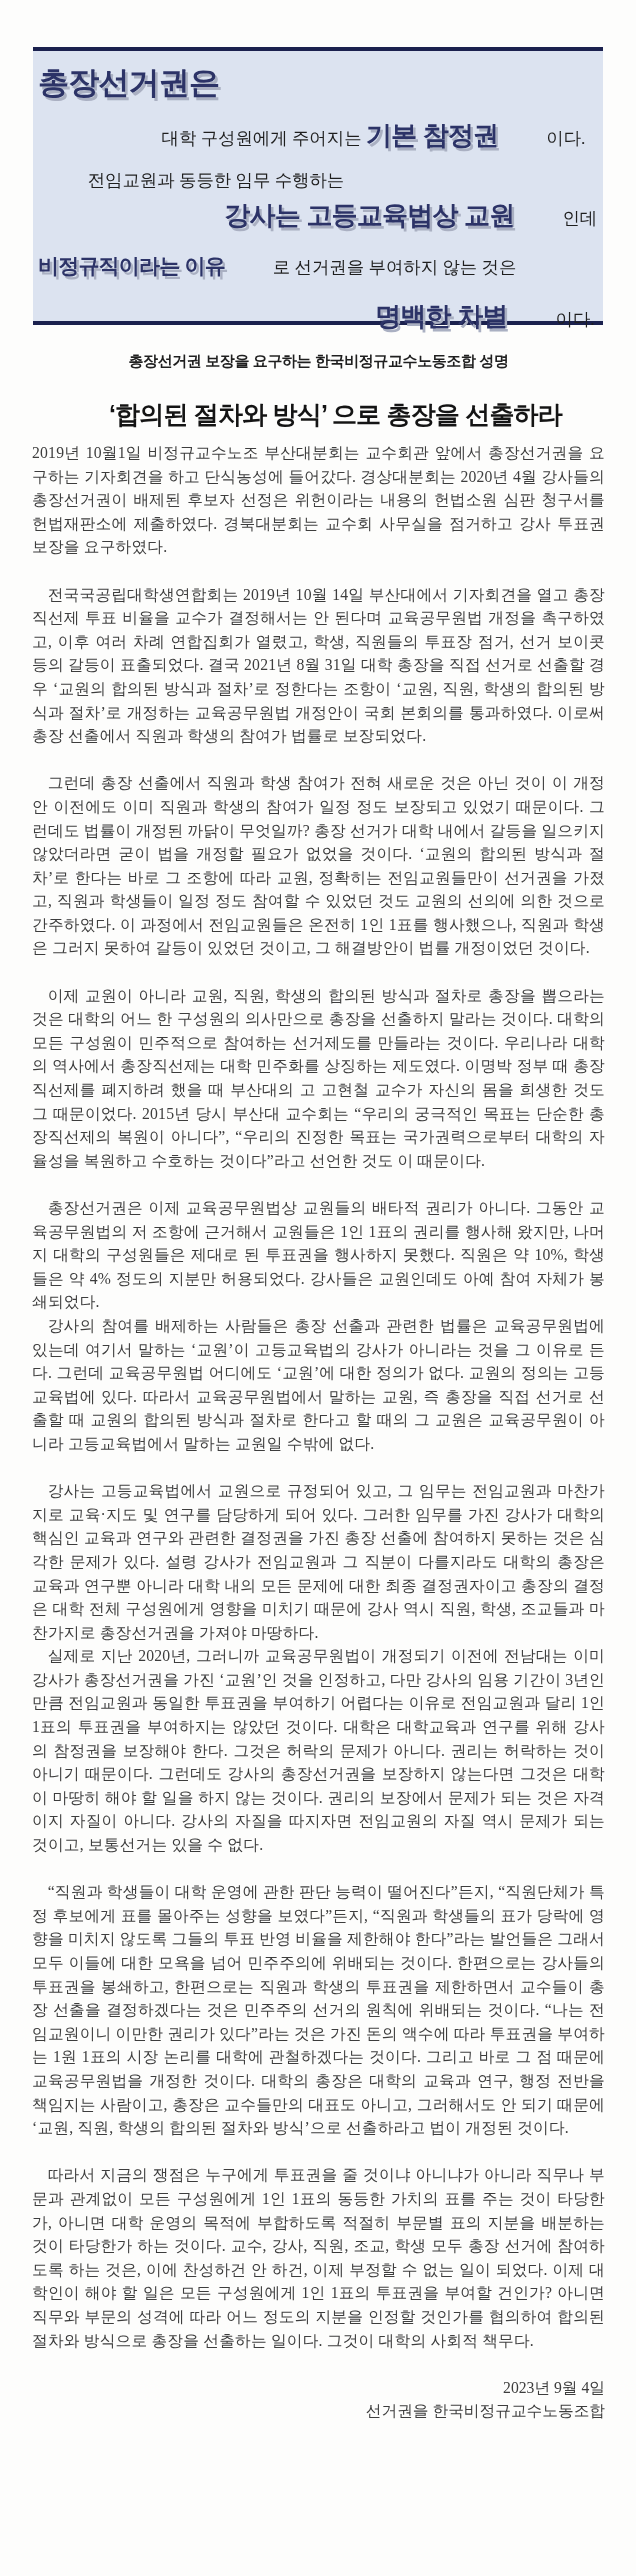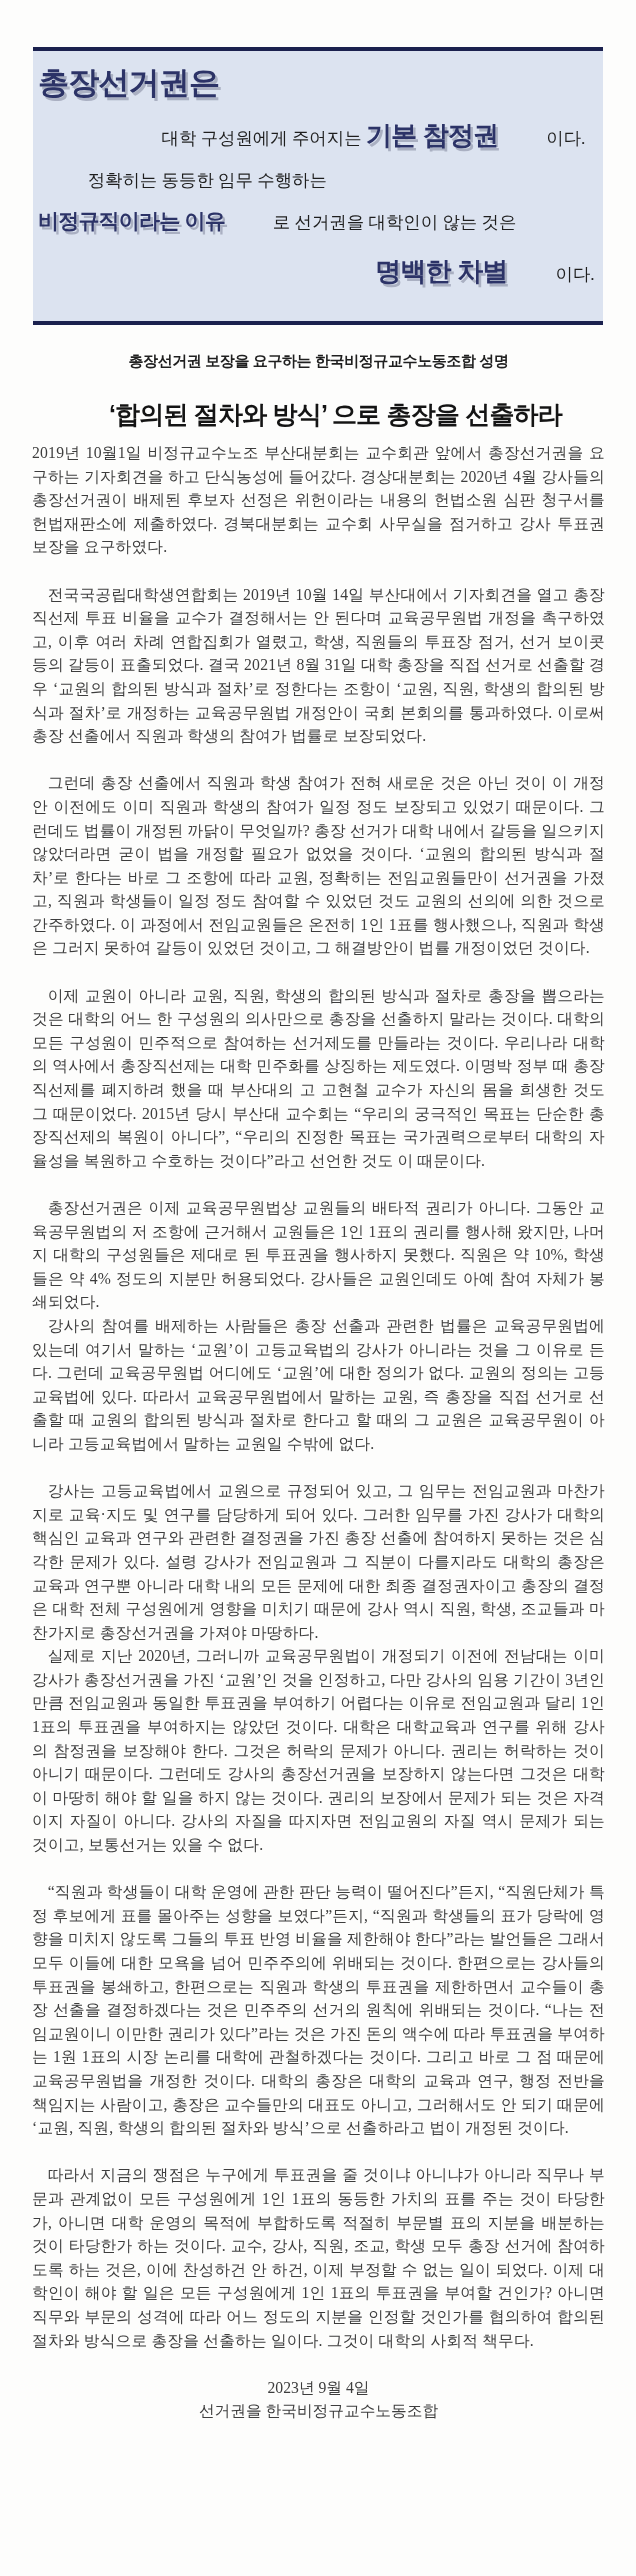--- a/index.html
+++ b/index.html
@@ -88,44 +88,47 @@
     line-height:23.6px;
     text-align:justify;
     letter-spacing:0.2px;
     color:#3d3d3d;
     word-break:break-all;
     font-family:Liberation Serif, serif;
   }
   .para.indent{text-indent:15.7px;}
   .para.gap{margin-top:23.6px;}
   .footer-date,.footer-sig{
-    text-align:center;
+    text-align:right;
     font-size:15.7px;
     line-height:23.6px;
     color:#3d3d3d;
   }
   .footer-date{margin-top:23.6px;}
 </style>
 </head>
 <body>
 
 <div class="page">
 
   <div class="banner">
     <div class="b-line b1">
       <span class="b-strong">총장선거권은</span>
     </div>
     <div class="b-line b2">
       <span class="b-normal">대학 구성원에게 주어지는 </span><span class="b-strong">기본 참정권</span><span class="b-normal">이다.</span>
     </div>
     <div class="b-line b3">
-      <span class="b-normal">정확히는 동등한 임무 수행하는</span>
+      <span class="b-normal">전임교원과 동등한 임무 수행하는</span>
+    </div>
+    <div class="b-line b4">
+      <span class="b-strong">강사는 고등교육법상 교원</span><span class="b-normal">인데</span>
     </div>
     <div class="b-line b5">
-      <span class="b-strong">비정규직이라는 이유</span><span class="b-normal">로 선거권을 대학인이 않는 것은</span>
+      <span class="b-strong">비정규직이라는 이유</span><span class="b-normal">로 선거권을 부여하지 않는 것은</span>
     </div>
     <div class="b-line b6">
       <span class="b-strong">명백한 차별</span><span class="b-normal">이다.</span>
     </div>
   </div>
 
   <div class="subtitle">총장선거권 보장을 요구하는 한국비정규교수노동조합 성명</div>
   <h1 class="title">‘합의된 절차와 방식’ 으로 총장을 선출하라</h1>
 
   <div class="content">

